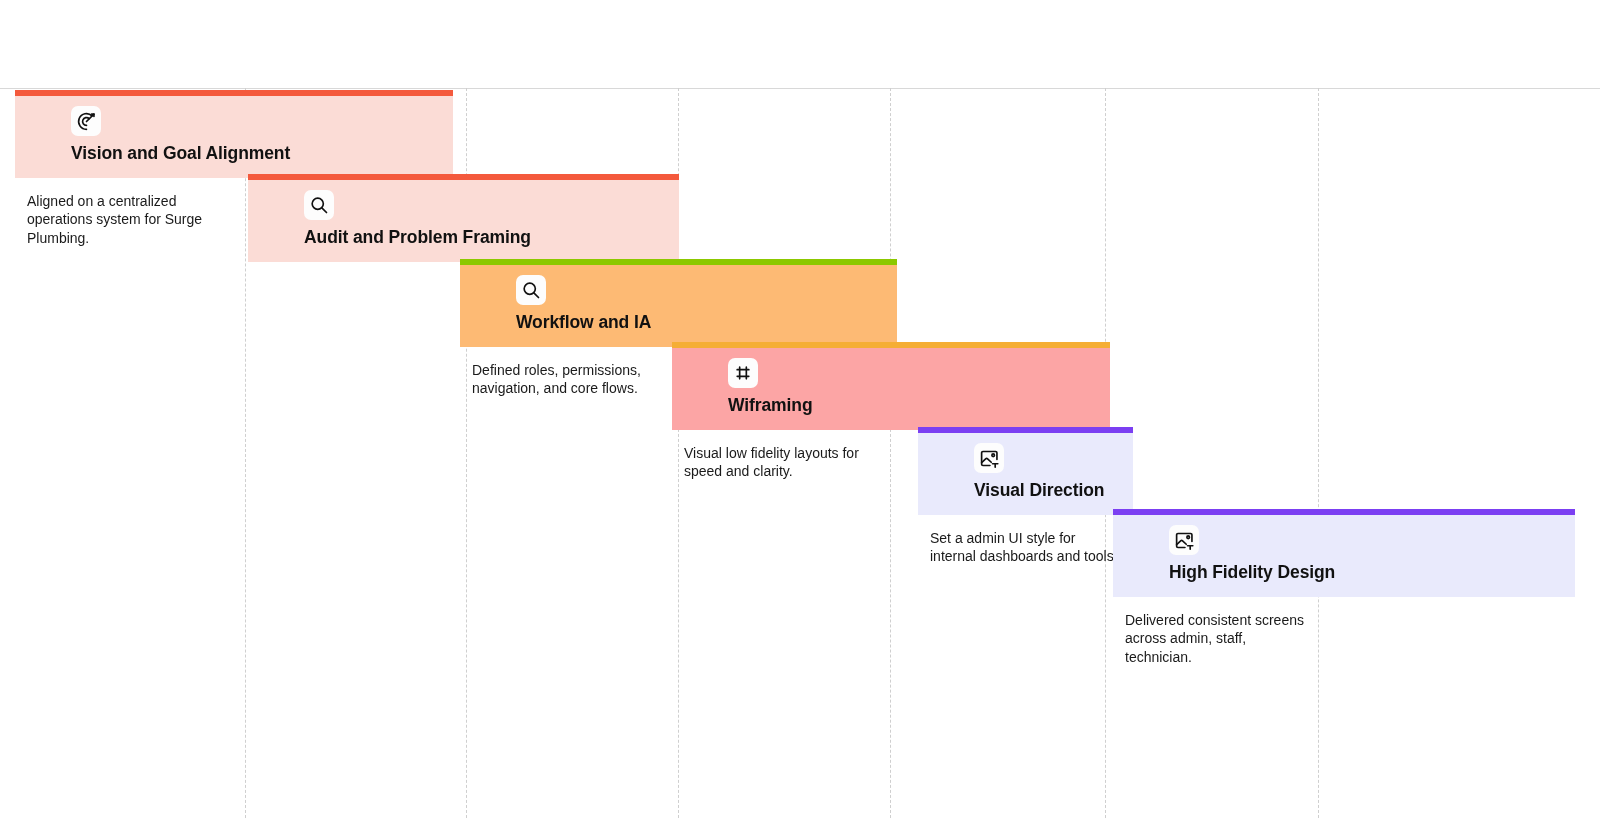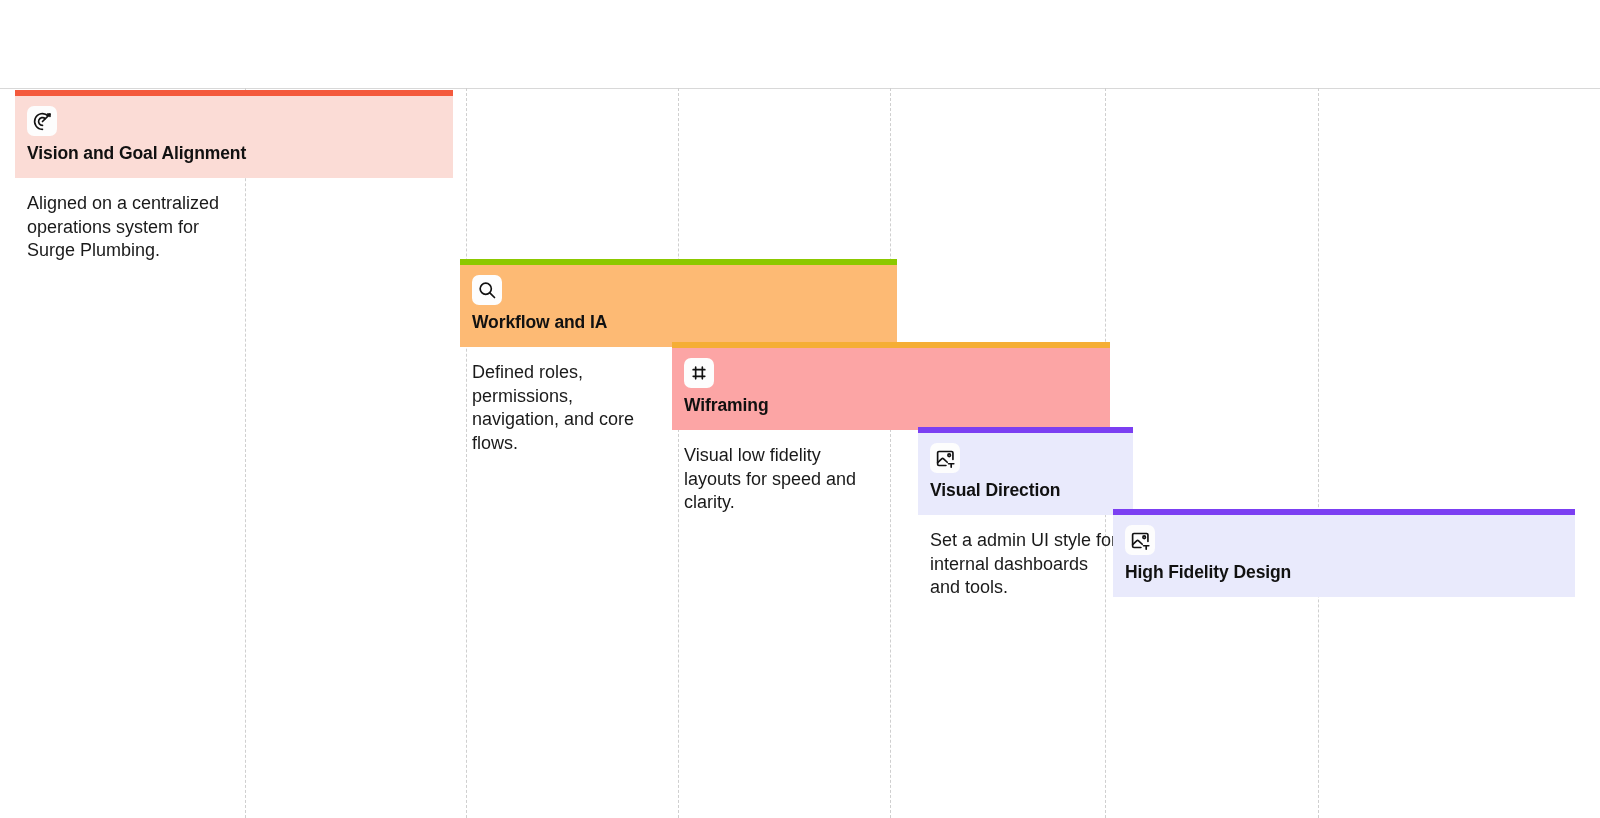--- a/index.html
+++ b/index.html
@@ -58,20 +58,21 @@
   }
 
   .phase-bar {
     height: 6px;
     width: 100%;
   }
 
   .phase-body {
     padding: 10px 0 14px 12px;
     min-height: 74px;
+    margin-left: 44px;
   }
 
   .icon-badge {
     width: 30px;
     height: 30px;
     background: #fdfdfd;
     border-radius: 7px;
     display: flex;
     align-items: center;
     justify-content: center;
@@ -85,21 +86,21 @@
   .phase-title {
     font-size: 17.5px;
     font-weight: bold;
     color: #111111;
     letter-spacing: -0.1px;
     line-height: 1.2;
     white-space: nowrap;
   }
 
   .phase-desc {
-    font-size: 18px;
+    font-size: 14px;
     line-height: 1.31;
     color: #1a1a1a;
     padding-top: 14px;
     padding-left: 12px;
   }
 </style>
 </head>
 <body>
 
 <div id="board">
@@ -126,20 +127,32 @@
                 <path d="M12 16.5a4.5 4.5 0 1 1 3.1-7.8"></path>
                 <path d="M12 12l8.5-8.5"></path>
               </svg>
             </div>
             <div class="phase-title">Vision and Goal Alignment</div>
           </div>
         </div>
         <div class="phase-desc" style="width: 215px;">Aligned on a centralized operations system for Surge Plumbing.</div>
       </div>
       <div class="phase" style="left: 248px; top: 174px; width: 431px;">
+        <div class="phase-card" style="background: rgb(251, 220, 214);">
+          <div class="phase-bar" style="background: rgb(244, 89, 60);"></div>
+          <div class="phase-body">
+            <div class="icon-badge">
+              <svg width="20" height="20" viewBox="0 0 24 24" fill="none" stroke="#111" stroke-width="2" stroke-linecap="round" stroke-linejoin="round">
+                <circle cx="10.5" cy="10.5" r="6.7"></circle>
+                <path d="M15.4 15.4 21 21"></path>
+              </svg>
+            </div>
+            <div class="phase-title">Audit and Problem Framing</div>
+          </div>
+        </div>
       </div>
       <div class="phase" style="left: 460px; top: 259px; width: 437px;">
         <div class="phase-card" style="background: #fdba74;">
           <div class="phase-bar" style="background: rgb(140, 200, 0);"></div>
           <div class="phase-body">
             <div class="icon-badge">
               <svg width="20" height="20" viewBox="0 0 24 24" fill="none" stroke="#111" stroke-width="2" stroke-linecap="round" stroke-linejoin="round">
                 <circle cx="10.5" cy="10.5" r="6.7"></circle>
                 <path d="M15.4 15.4 21 21"></path>
               </svg>
@@ -188,16 +201,17 @@
               <svg width="21" height="21" viewBox="0 0 24 24" fill="none" stroke="#111" stroke-width="1.9" stroke-linecap="round" stroke-linejoin="round">
                 <path d="M20.5 13V5.5a1.5 1.5 0 0 0-1.5-1.5H4.5A1.5 1.5 0 0 0 3 5.5v13A1.5 1.5 0 0 0 4.5 20h8"></path>
                 <circle cx="16.2" cy="8.3" r="1.5"></circle>
                 <path d="M3 16.6l4.6-4.2a1.6 1.6 0 0 1 2.2 0l4.2 3.9"></path>
                 <path d="M15.5 18h6M18.5 18v4"></path>
               </svg>
             </div>
             <div class="phase-title">High Fidelity Design</div>
           </div>
         </div>
+        <div class="phase-desc" style="width: 200px;">Delivered consistent screens across admin, staff, technician.</div>
       </div>
     </div>
 
 </div>
 
 </body></html>

